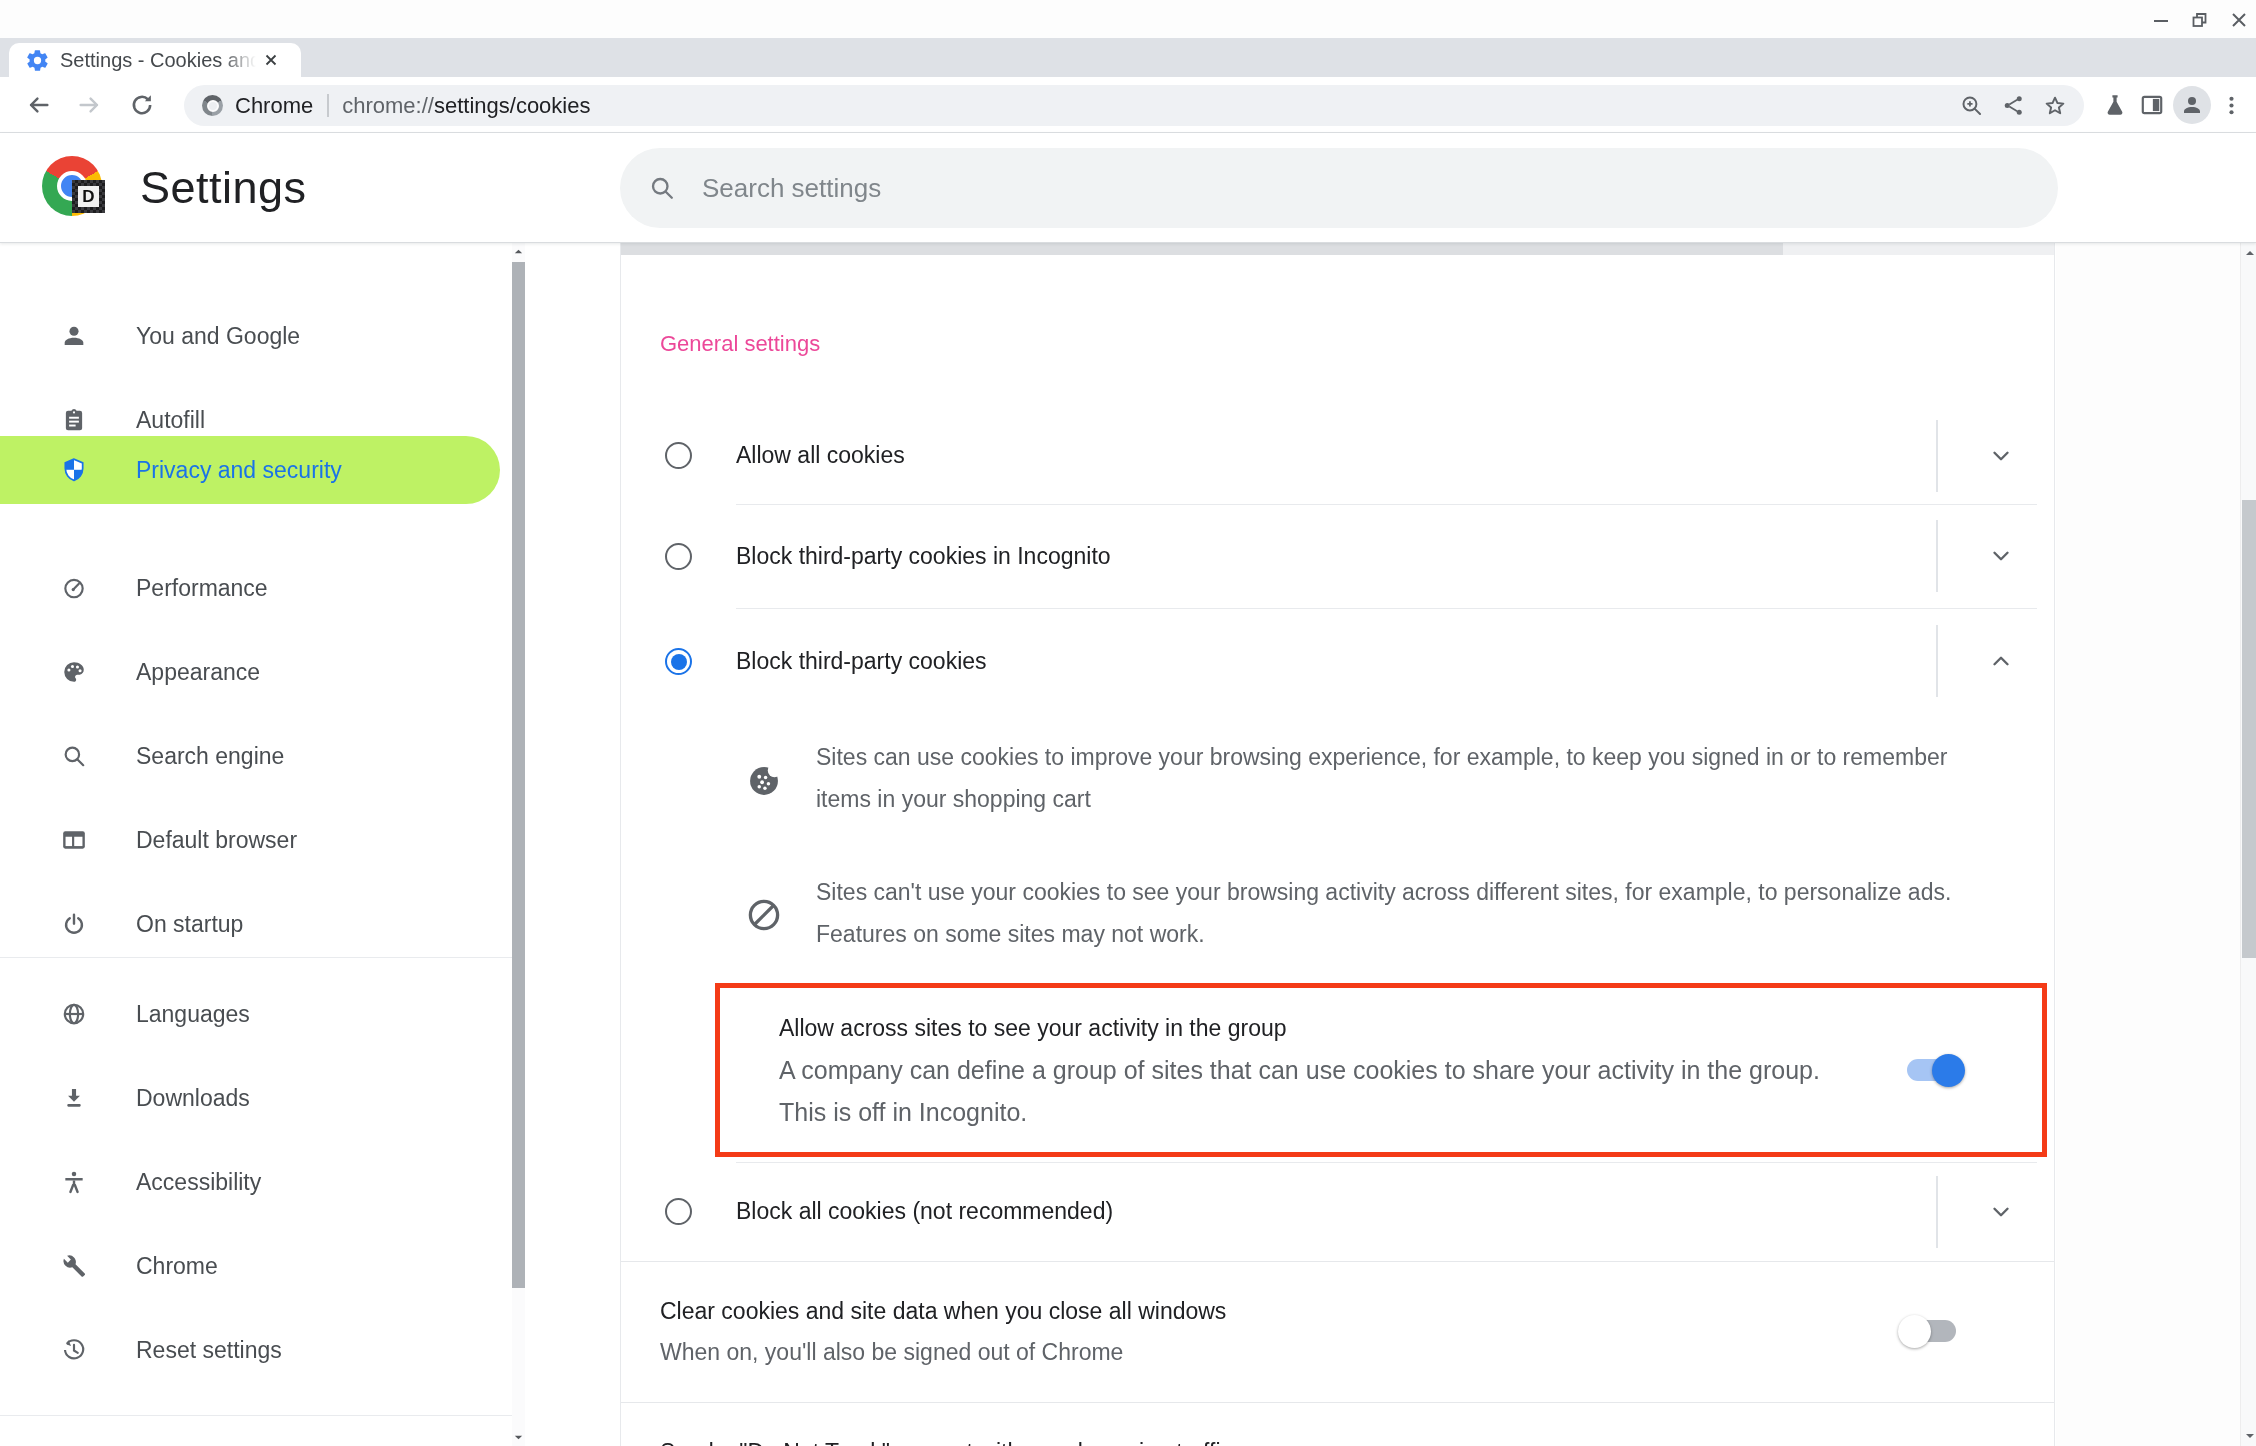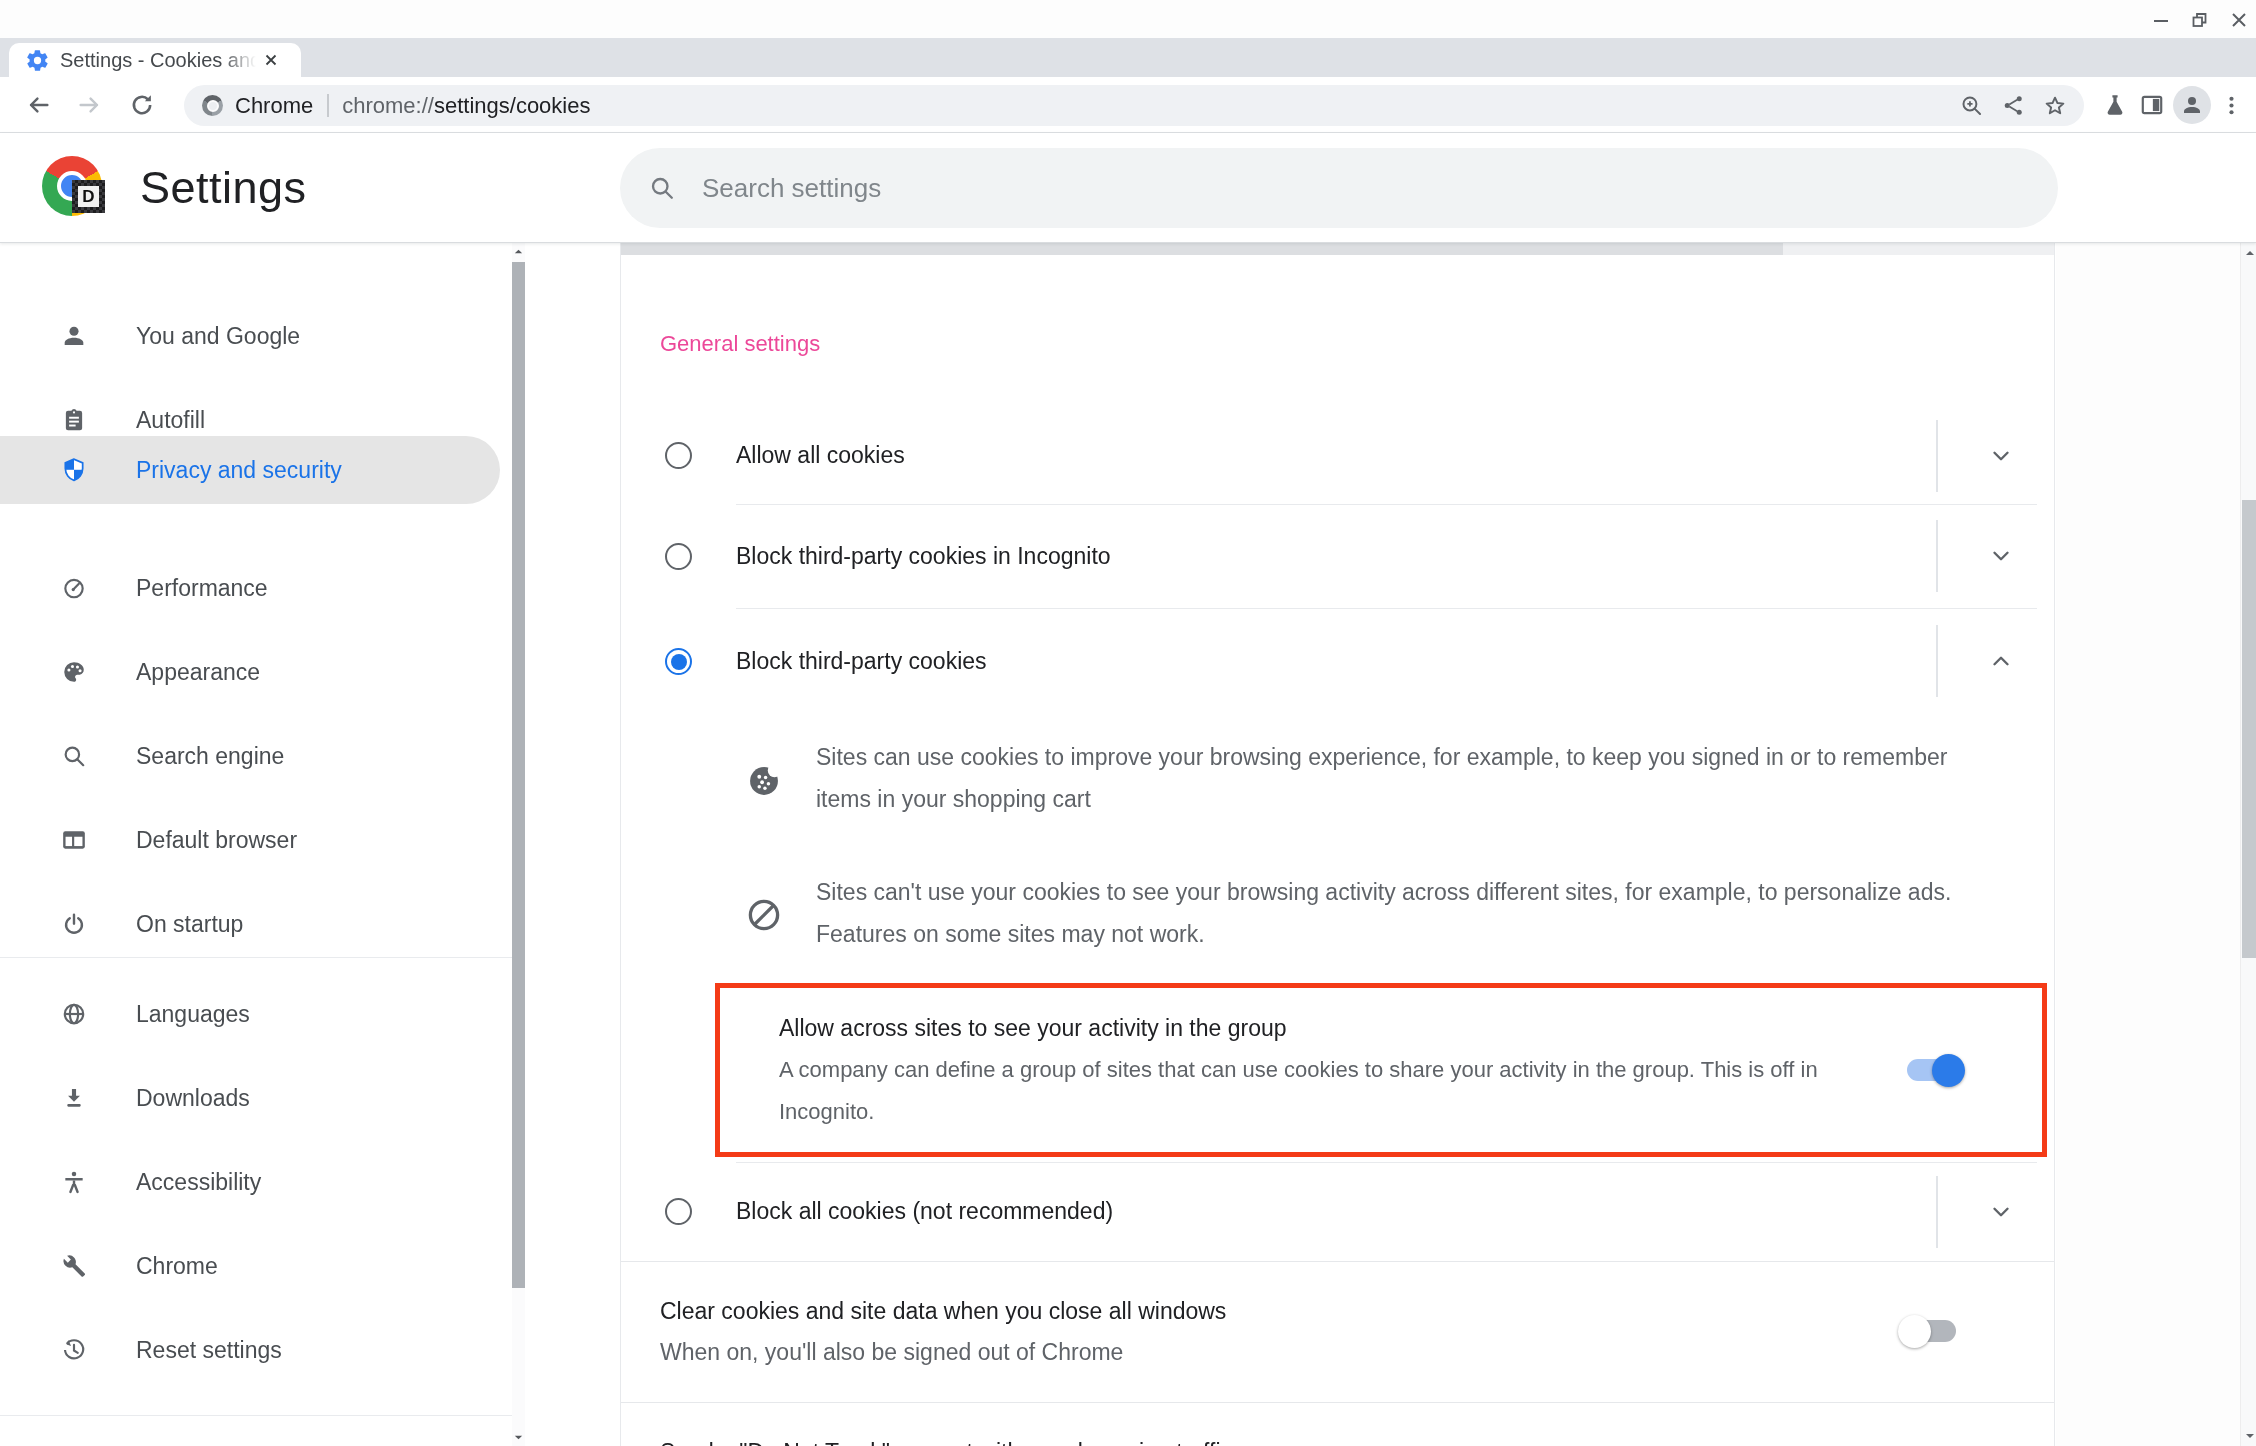--- a/index.html
+++ b/index.html
@@ -47,21 +47,21 @@
   .page-title { left:140px; top:133px; height:110px; line-height:110px; font-size:45px; font-weight:500; letter-spacing:.5px; color:#202124; }
   .search-pill { left:620px; top:148px; width:1438px; height:80px; border-radius:40px; background:#f1f3f4; display:flex; align-items:center; padding-left:28px; }
   .search-pill input { border:none; outline:none; background:transparent; margin-left:26px; font-family:inherit; font-size:26px; color:#202124; width:1200px; }
   .search-pill input::placeholder { color:#80868b; opacity:1; }
 
   
   .sidebar { left:0; top:243px; width:512px; height:1203px; background:#fff; }
   .nav-item { left:0; width:500px; height:68px; display:flex; align-items:center; color:#494d51; font-size:23px; font-weight:500; border-radius:0 34px 34px 0; cursor:pointer; }
   .nav-item .nicon { position:absolute; left:61px; width:26px; height:26px; color:#5f6368; }
   .nav-item .nlabel { position:absolute; left:136px; }
-  .nav-item.selected { background:#e5e5e5; color:#1a73e8; }
+  .nav-item.selected { background:#bef264; color:#1a73e8; }
   .side-div { left:0; width:512px; height:1px; background:#e9ebee; }
   .side-scroll { left:512px; top:243px; width:13px; height:1203px; background:#fbfbfc; }
   .side-thumb { left:0; top:19px; width:13px; height:1026px; background:#aeb2b7; }
   .scroll-arrow { width:13px; height:13px; display:flex; align-items:center; justify-content:center; color:#55585c; }
 
   
   .card { left:620px; top:243px; width:1435px; height:1203px; background:#fff; border-left:1px solid #e7e9ec; border-right:1px solid #e7e9ec; overflow:hidden; }
   .card-topstrip { left:0; top:0; width:1435px; height:12px; background:linear-gradient(to right,#dcdee1 0 81%, #eff0f2 81%); }
   .section-label { left:39px; top:88px; font-size:22px; font-weight:500; color:#ec4899; }
   .opt-row { left:0; width:1435px; }
@@ -70,21 +70,21 @@
   .radio.sel::after { content:''; position:absolute; inset:3.5px; background:#1a73e8; border-radius:50%; }
   .opt-label { position:absolute; left:115px; font-size:23px; color:#202124; }
   .vsep { position:absolute; left:1315px; width:2px; background:#e1e4e8; }
   .chev { position:absolute; left:1367px; width:26px; height:26px; color:#5f6368; }
   .divider-inset { left:115px; width:1301px; height:1px; background:#e8eaed; }
   .divider-full { left:0; width:1435px; height:1px; background:#e6e8eb; }
   .info-icon { position:absolute; left:124px; width:38px; height:38px; color:#5f6368; }
   .info-text { position:absolute; left:195px; width:1190px; font-size:23px; line-height:42px; color:#5f6368; }
   .hl-box { left:94px; top:740px; width:1332px; height:174px; border:5px solid #f43b17; background:#fff; }
   .hl-title { position:absolute; left:59px; top:19px; font-size:23px; line-height:42px; color:#202124; }
-  .hl-desc { position:absolute; left:59px; top:61px; width:1075px; font-size:22px; line-height:42px; color:#5f6368; }
+  .hl-desc { position:absolute; left:59px; top:61px; width:1075px; font-size:25px; line-height:42px; color:#5f6368; }
   .row-title { position:absolute; left:39px; font-size:23px; line-height:42px; color:#202124; }
   .row-sub { position:absolute; left:39px; font-size:23px; line-height:42px; color:#5f6368; }
   .toggle { position:absolute; width:52px; height:22px; border-radius:11px; }
   .toggle .knob { position:absolute; top:-5.5px; width:33px; height:33px; border-radius:50%; box-shadow:0 1px 3px rgba(0,0,0,.35); }
   .toggle.on { background:#a6c5f4; }
   .toggle.on .knob { right:-6px; background:#2b7be9; }
   .toggle.off { background:#b2b6bc; }
   .toggle.off .knob { left:-6px; background:#fff; }
 
   

